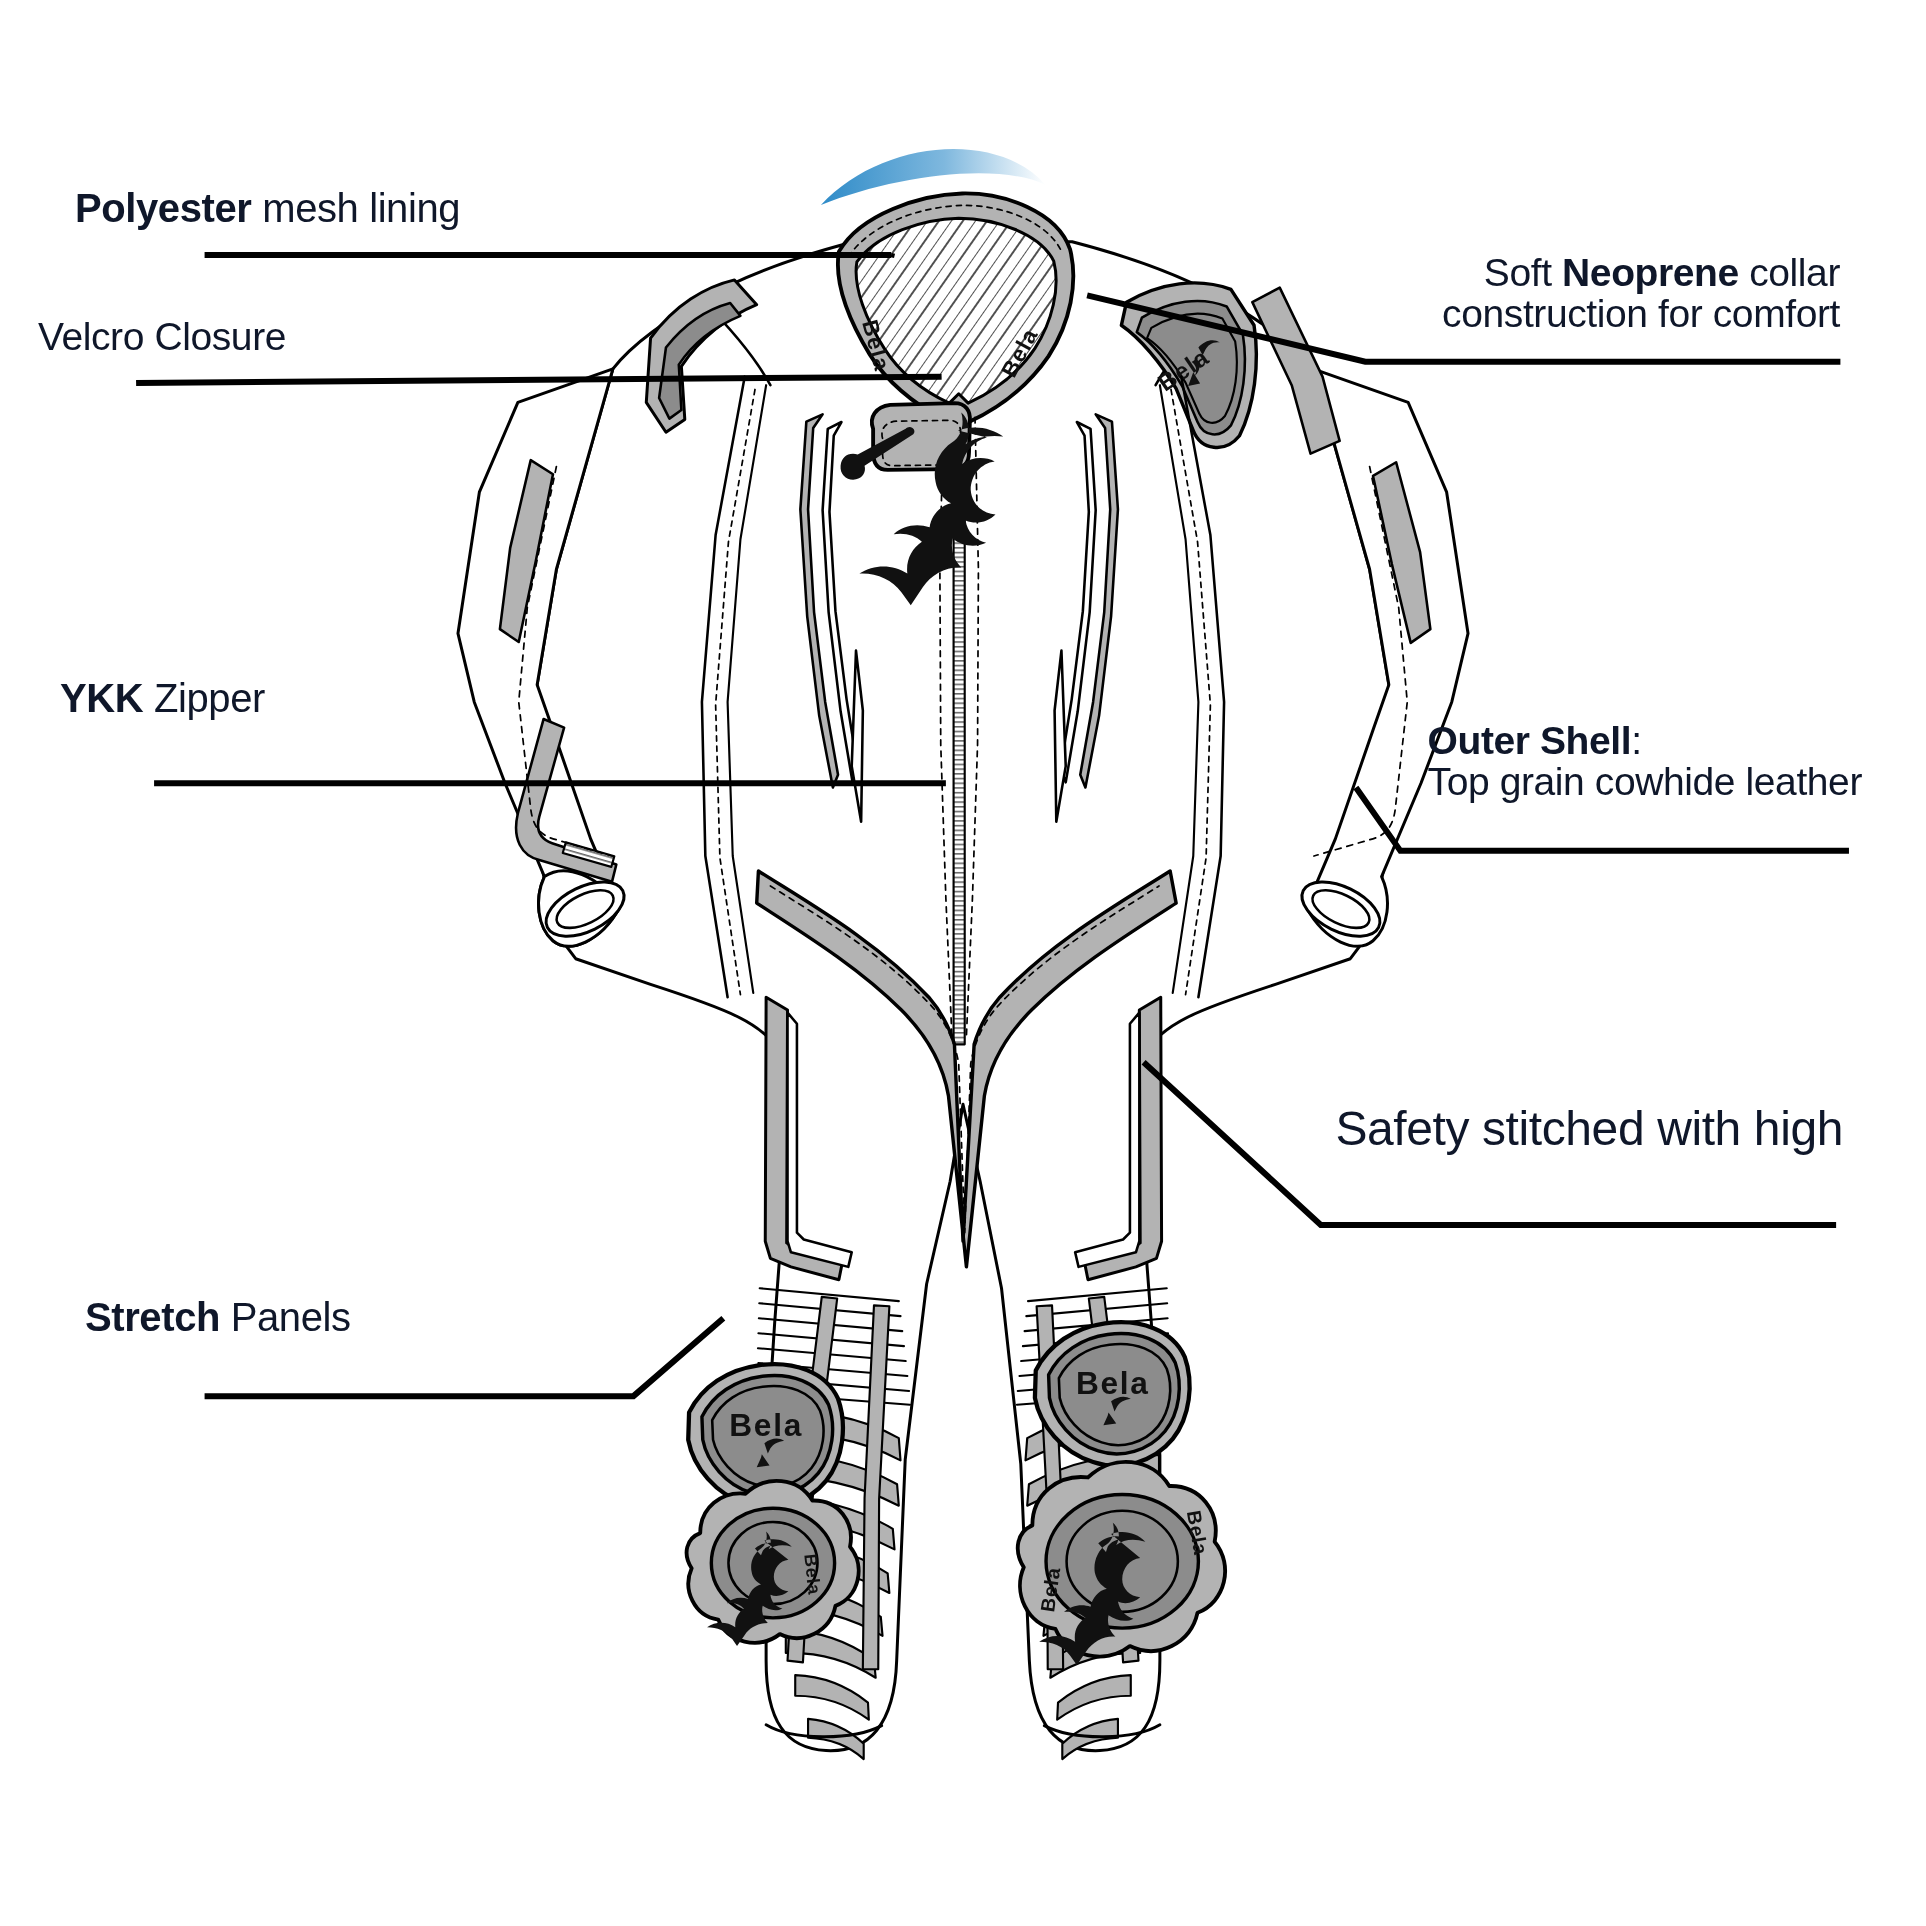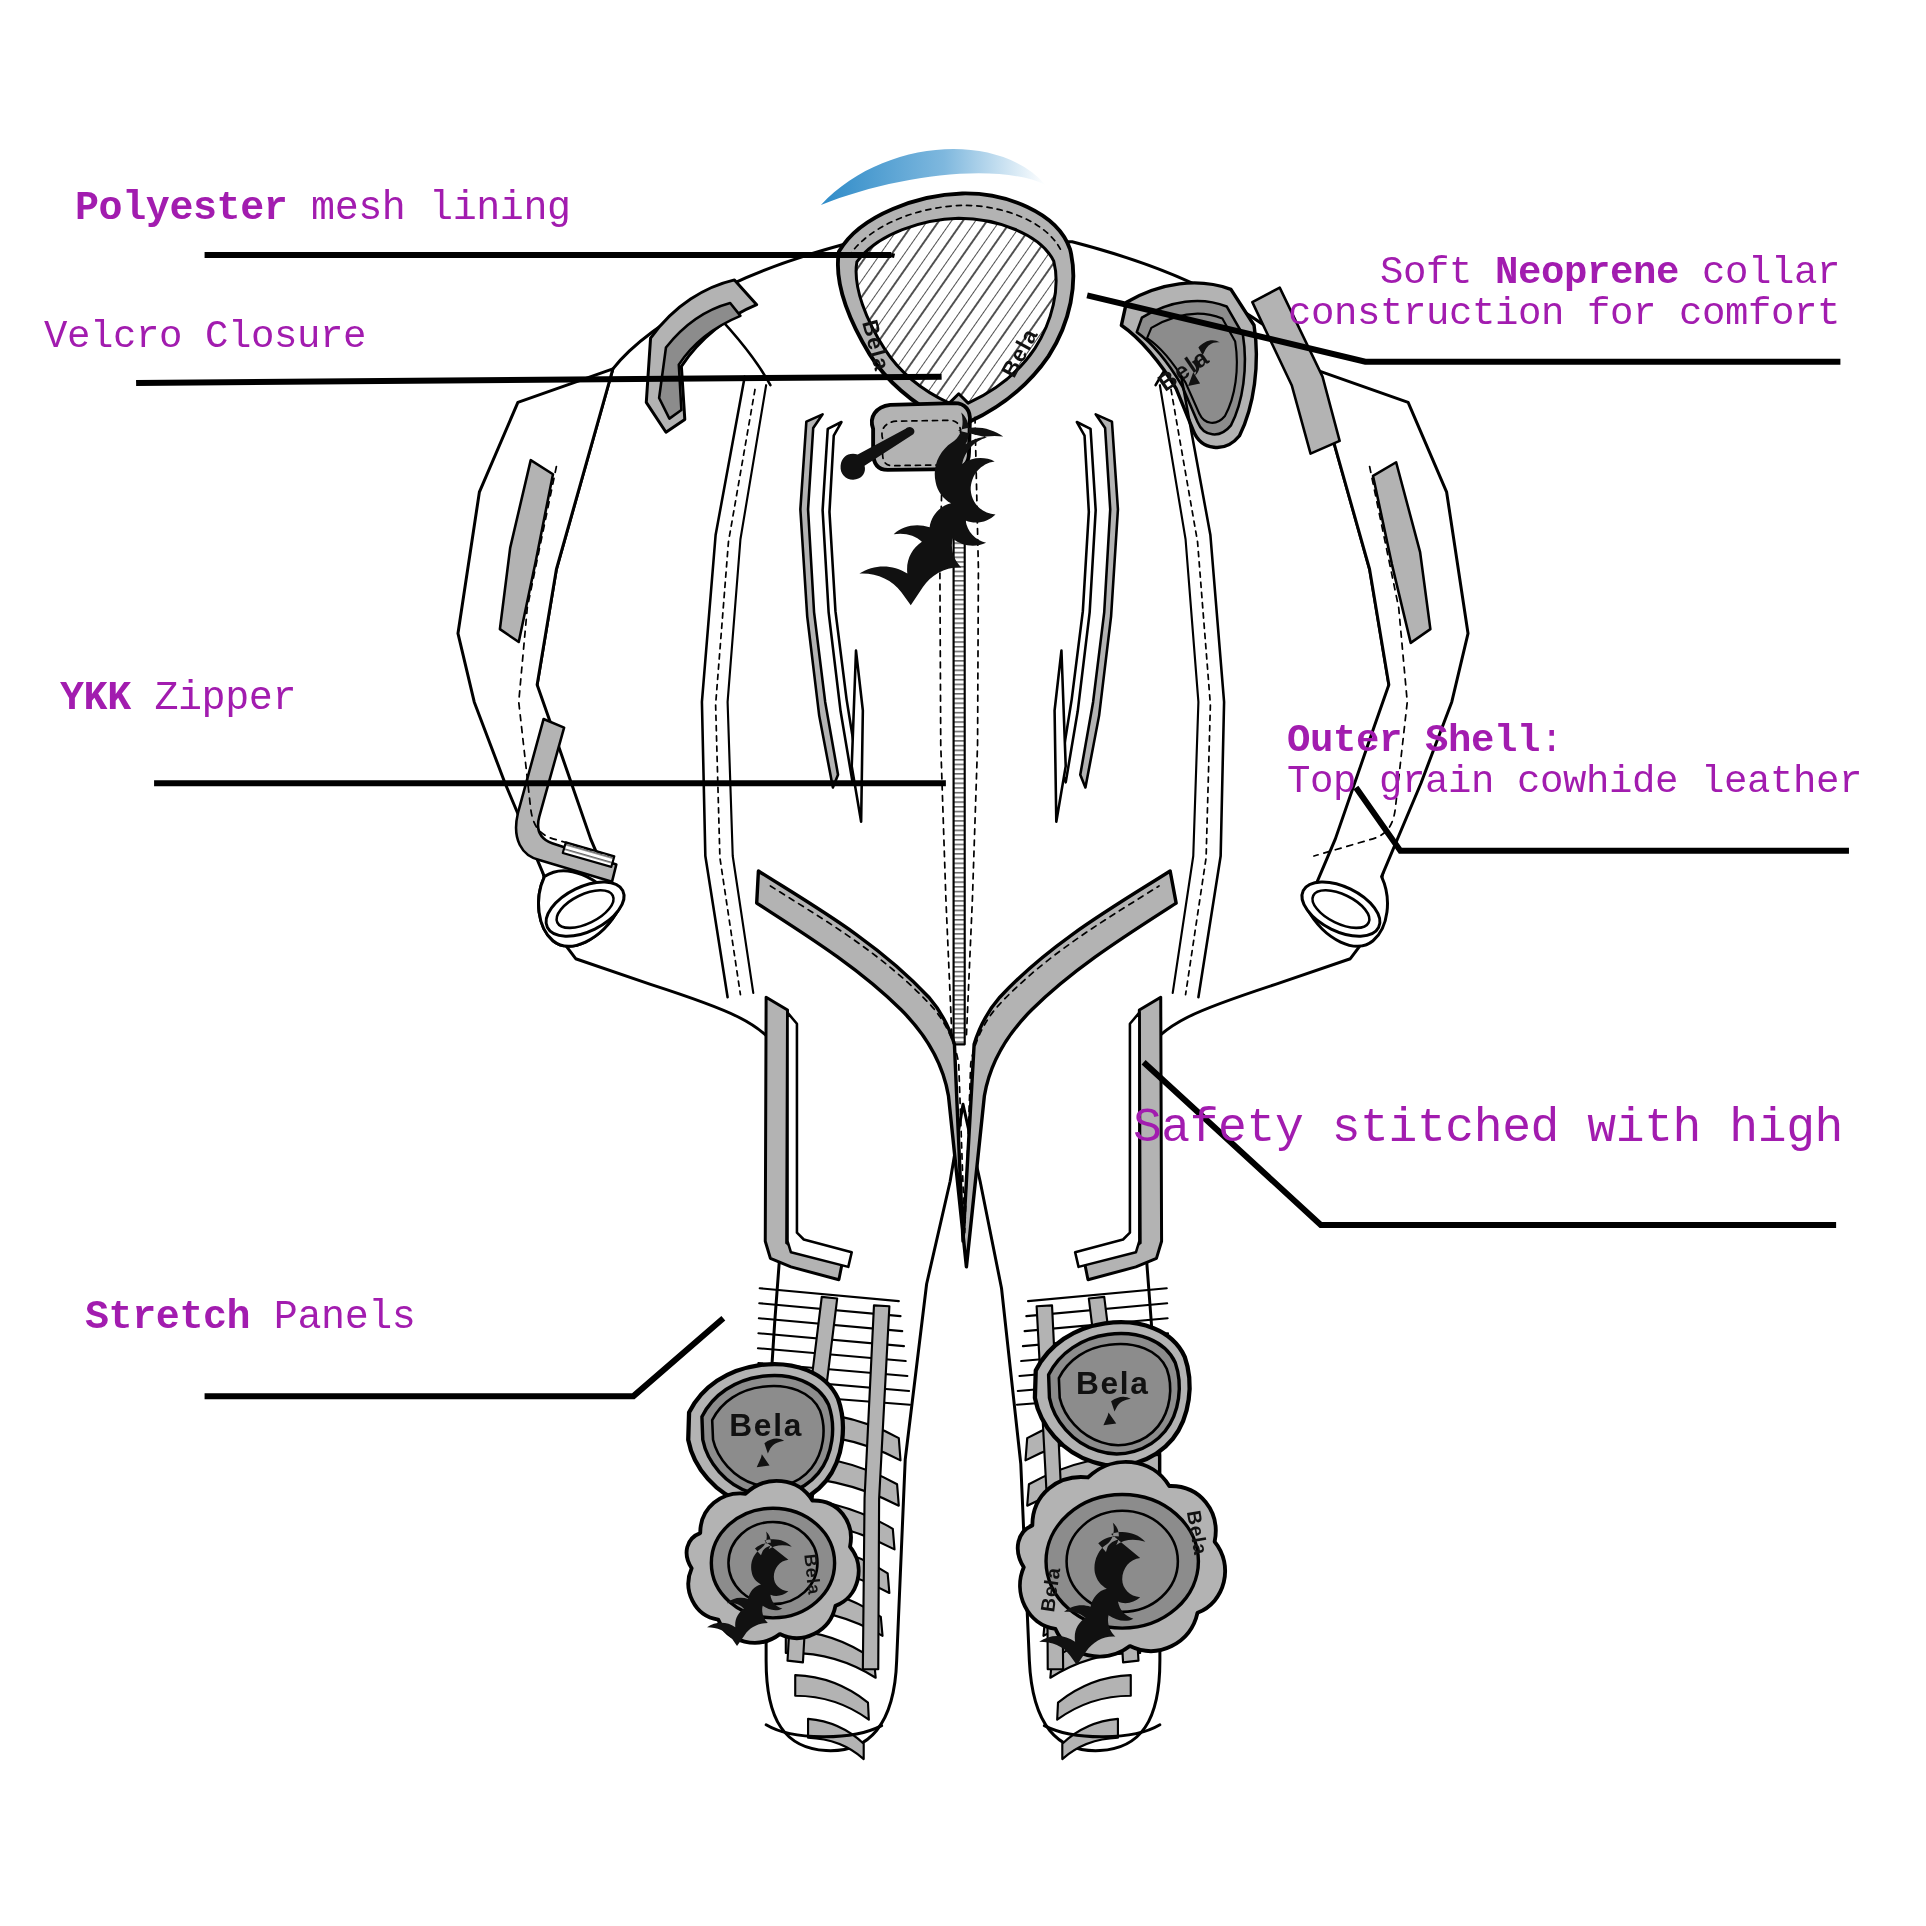--- a/index.html
+++ b/index.html
@@ -4,32 +4,32 @@
 <style>
   html,body{margin:0;padding:0;background:#ffffff;}
   body{
     width:1926px;height:1926px;
     font-family:"Liberation Sans", sans-serif;
     overflow:hidden;position:relative;
   }
   #stage{position:absolute;inset:0;width:1926px;height:1926px;}
   svg.layer{position:absolute;left:0;top:0;width:1926px;height:1926px;}
 
-  .callout{position:absolute;white-space:nowrap;color:#a21caf;
-    font-family:Liberation Mono, monospace;
+  .callout{position:absolute;white-space:nowrap;color:#0f172a;
+    font-family:Liberation Sans, sans-serif;
     font-stretch:condensed;
     letter-spacing:-0.4px;
     line-height:1.04;}
   .callout .ln{display:block;}
   .callout b{font-weight:bold;}
   .callout .reg{font-weight:normal;}
 
   
   .c-polyester{left:75px;top:188px;font-size:40px;}
-  .c-velcro{left:44px;top:317px;font-size:39px;text-align:right;}
+  .c-velcro{left:38px;top:317px;font-size:39px;text-align:right;}
   .c-ykk{left:60px;top:678px;font-size:40px;}
   .c-stretch{left:73px;top:1297px;font-size:40px;margin-left:12px;}
   .c-neoprene{right:86px;top:253px;font-size:39px;text-align:right;}
   .c-outershell{right:64px;top:721px;font-size:39px;text-align:left;}
   .c-nylon{right:83px;top:1104px;font-size:48px;}
 </style>
 </head>
 <body>
 
 <div id="stage">

